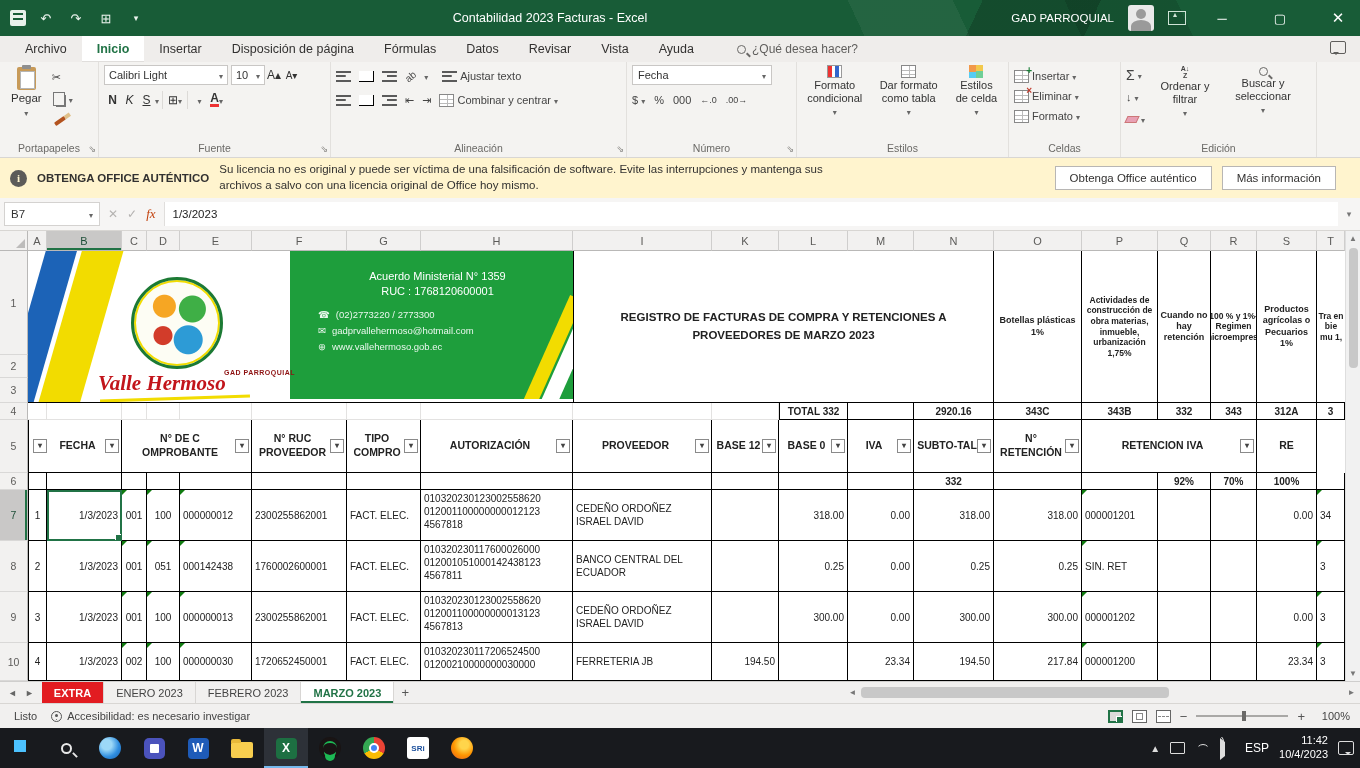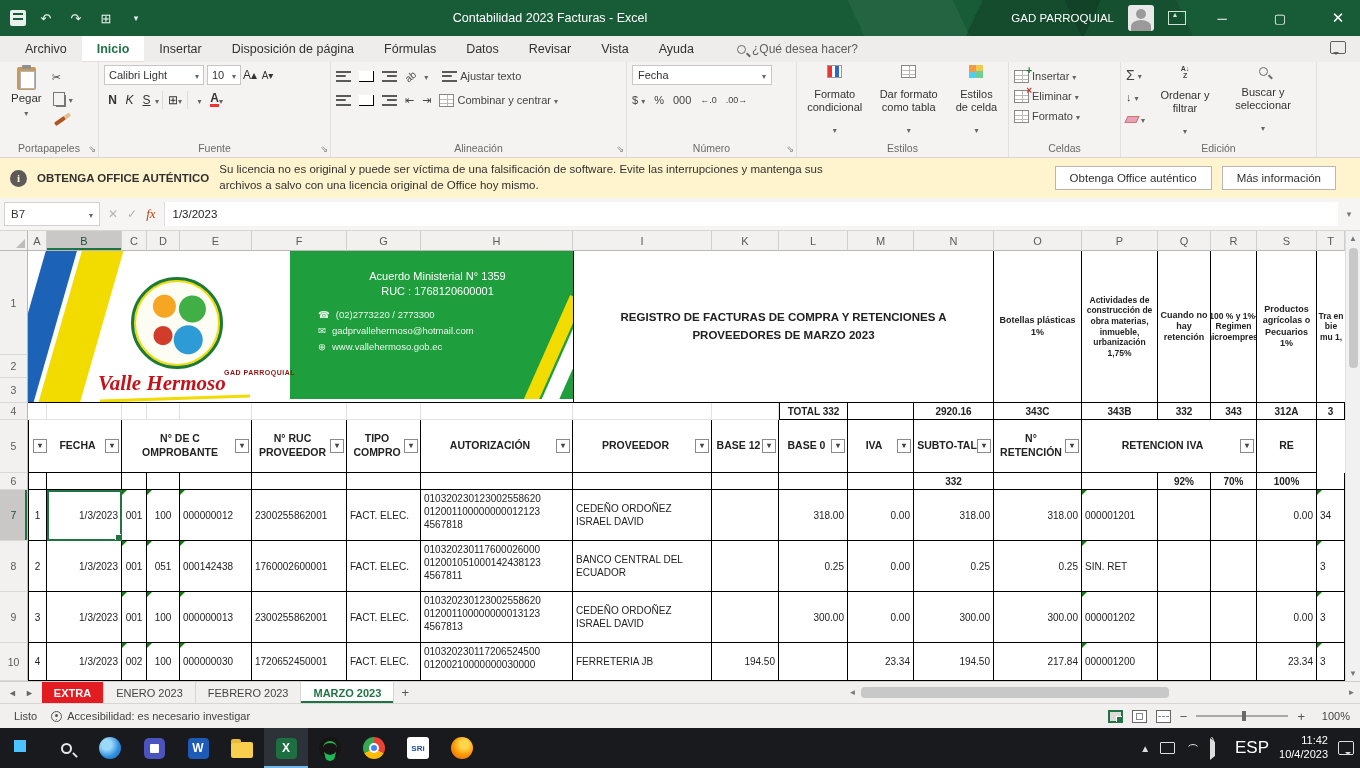--- a/index.html
+++ b/index.html
@@ -50,21 +50,21 @@
 .minicol{display:flex;flex-direction:column;gap:4px;padding-top:3px}
 .mrow{display:flex;align-items:center;gap:3px;height:18px;font-size:11px;color:#444}
 .ic-paste{width:19px;height:23px;background:#c79a58;border-radius:2px;position:relative}
 .ic-paste::before{content:"";position:absolute;left:3px;top:4px;width:13px;height:16px;background:#fff;border:1px solid #b5b5b5}
 .ic-paste::after{content:"";position:absolute;left:5px;top:-2px;width:9px;height:4px;background:#8f8f8f;border-radius:1px}
 .ic-copy{position:relative;width:10px;height:12px;border:1px solid #777;background:#fff;margin:3px 0 0 4px}
 .ic-copy::before{content:"";position:absolute;left:-4px;top:-4px;width:10px;height:12px;border:1px solid #777;background:#f4f3f1}
 .ic-brush{width:12px;height:4px;background:#b3531f;border-radius:1px;position:relative;transform:rotate(-35deg);margin:6px 2px}
 .ic-brush::after{content:"";position:absolute;right:-6px;top:0;width:6px;height:4px;background:#e0c089}
 .fselect{display:flex;align-items:center;justify-content:space-between;background:#fff;border:1px solid #c9c7c5;height:20px;font-size:11px;color:#333;padding:0 4px}
-.fname{width:100px}.fsize{width:34px;margin-left:3px}
+.fname{width:124px}.fsize{width:34px;margin-left:3px}
 .fbtn{min-width:17px;height:19px;display:flex;align-items:center;justify-content:center;font-size:12px;color:#333;padding:0 2px}
 .bold{font-weight:bold}.ital{font-style:italic}.undl{text-decoration:underline}
 .vdiv{width:1px;height:18px;background:#dcdad7;margin:0 3px}
 .abar{display:inline-block;border-bottom:3px solid #e33;line-height:1;font-weight:bold}
 .fillic{width:13px;height:9px;background:#9a9a9a;clip-path:polygon(15% 0,85% 0,100% 70%,0 70%);position:relative;margin-top:2px}
 .fillbar{position:absolute;left:-1px;top:11px;width:15px;height:3px;background:#ffd400}
 .bars{width:15px;height:11px;background:linear-gradient(#5a5a5a 0 0) left 0/100% 2px no-repeat,linear-gradient(#5a5a5a 0 0) left 4.5px/65% 2px no-repeat,linear-gradient(#5a5a5a 0 0) left 9px/100% 2px no-repeat}
 .bars.c{background-position:left 0,center 4.5px,left 9px}
 .bars.r{background-position:left 0,right 4.5px,left 9px}
 .ic-orient{font-size:10px;color:#444;transform:rotate(-40deg);display:inline-block}
@@ -74,21 +74,21 @@
  linear-gradient(#bbb 0 0) 0 4px/100% 1px no-repeat,
  linear-gradient(#bbb 0 0) 0 8px/100% 1px no-repeat,
  linear-gradient(#bbb 0 0) 7px 0/1px 100% no-repeat,#fff}
 .ic-cf{width:15px;height:13px;background:linear-gradient(90deg,#e33 0 4px,#fff 4px 7px,#36c 7px 11px,#fff 11px);border:1px solid #999}
 .ic-cs{width:14px;height:13px;background:conic-gradient(#f2c94c 0 25%,#6fcf97 0 50%,#56ccf2 0 75%,#f2994a 0)}
 .ic-cellins{position:relative}.ic-cellins::after{content:"+";position:absolute;right:-4px;top:-6px;color:#1a7f37;font-weight:bold;font-size:10px}
 .ic-celldel{position:relative}.ic-celldel::after{content:"×";position:absolute;right:-4px;top:-6px;color:#c0392b;font-weight:bold;font-size:10px}
 .sigma{font-size:14px;color:#444}
 .ic-eraser{width:12px;height:7px;background:#e8a0b4;transform:skewX(-25deg);border:1px solid #c77}
 .ic-az{font-size:7px;font-weight:bold;color:#444;line-height:1;text-align:center}
-.stackbtn{display:flex;flex-direction:column;align-items:center;font-size:11px;color:#333;padding:0 5px;gap:10px;text-align:center;line-height:1.15}
+.stackbtn{display:flex;flex-direction:column;align-items:center;font-size:11px;color:#333;padding:0 5px;gap:1px;text-align:center;line-height:1.15}
 
 .licbar{height:40px;background:#fff4ce;display:flex;align-items:center;padding:0 10px;gap:10px}
 .infoi{width:17px;height:17px;border-radius:50%;background:#5c5b59;color:#fff4ce;font-size:11px;font-weight:bold;display:flex;align-items:center;justify-content:center;font-family:"Liberation Serif",serif;flex:0 0 auto}
 .licbadge{font-weight:bold;font-size:11.5px;color:#323130;white-space:nowrap}
 .licmsg{font-size:11.5px;color:#323130;max-width:648px;line-height:1.35}
 .licbtns{margin-left:auto;display:flex;gap:10px;padding-right:14px}
 .licbtn{background:#fff;border:1px solid #b8b6b4;height:24px;display:flex;align-items:center;padding:0 14px;font-size:11.5px;color:#323130;white-space:nowrap}
 
 .fbar{height:33px;background:#f6f5f4;display:flex;align-items:stretch;border-bottom:1px solid #d8d6d3}
 .namebox{width:96px;background:#fff;border:1px solid #d4d2d0;margin:4px 0 4px 4px;display:flex;align-items:center;justify-content:space-between;padding:0 6px;font-size:11.5px;color:#333}
@@ -204,21 +204,21 @@
 .sri::after{content:"SRi";color:#1b4f9c;font-weight:bold;font-size:8px}
 .firefox{background:radial-gradient(circle at 60% 35%,#ffd54b 0 22%,#ff9500 55%,#e3562a)}
 .tray{margin-left:auto;display:flex;align-items:center;gap:10px;padding-right:6px}
 .chevup{font-size:10px;color:#ddd}
 .trayico{width:15px;height:12px;position:relative}
 .mon{border:1.5px solid #ddd;border-radius:1px}
 .wifi{overflow:hidden}
 .wifi::after{content:"";position:absolute;left:1px;top:2px;width:12px;height:12px;border:1.5px solid #ddd;border-radius:50%;clip-path:polygon(0 0,100% 0,50% 50%)}
 .spk{border-left:5px solid #ddd;border-top:4px solid transparent;border-bottom:4px solid transparent;height:0;width:0;margin-top:2px}
 .spk::after{content:")";position:absolute;left:1px;top:-7px;color:#ddd;font-size:11px}
-.esp{font-size:17px}
+.esp{font-size:12px}
 .clock{text-align:right;font-size:11px;line-height:1.25}
 .notif{width:16px;height:14px;border:1.4px solid #ddd;border-radius:2px;position:relative}
 .notif::after{content:"";position:absolute;right:2px;bottom:-4px;border:3px solid transparent;border-top-color:#ddd}
 </style>
 </head>
 <body>
 
 <div class="titlebar">
   <div class="tb-deco"></div>
   <div class="qat">

